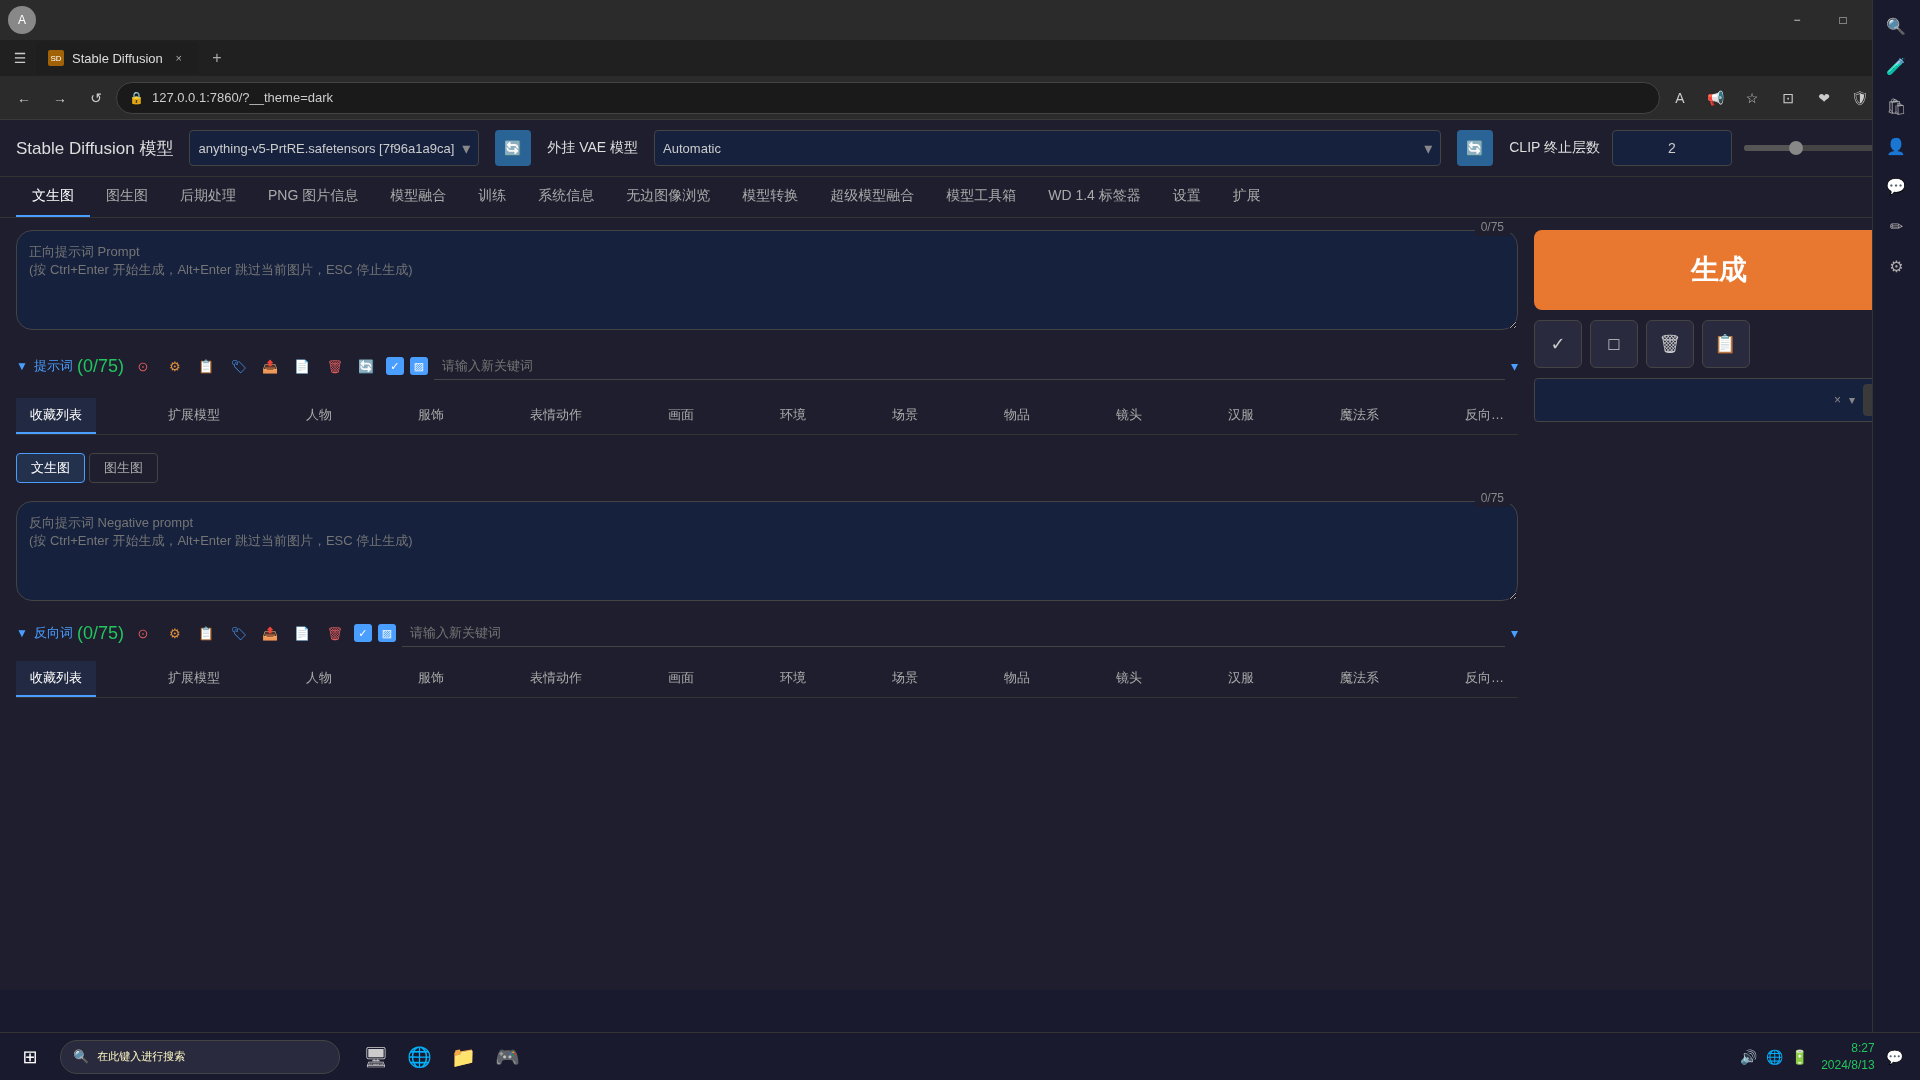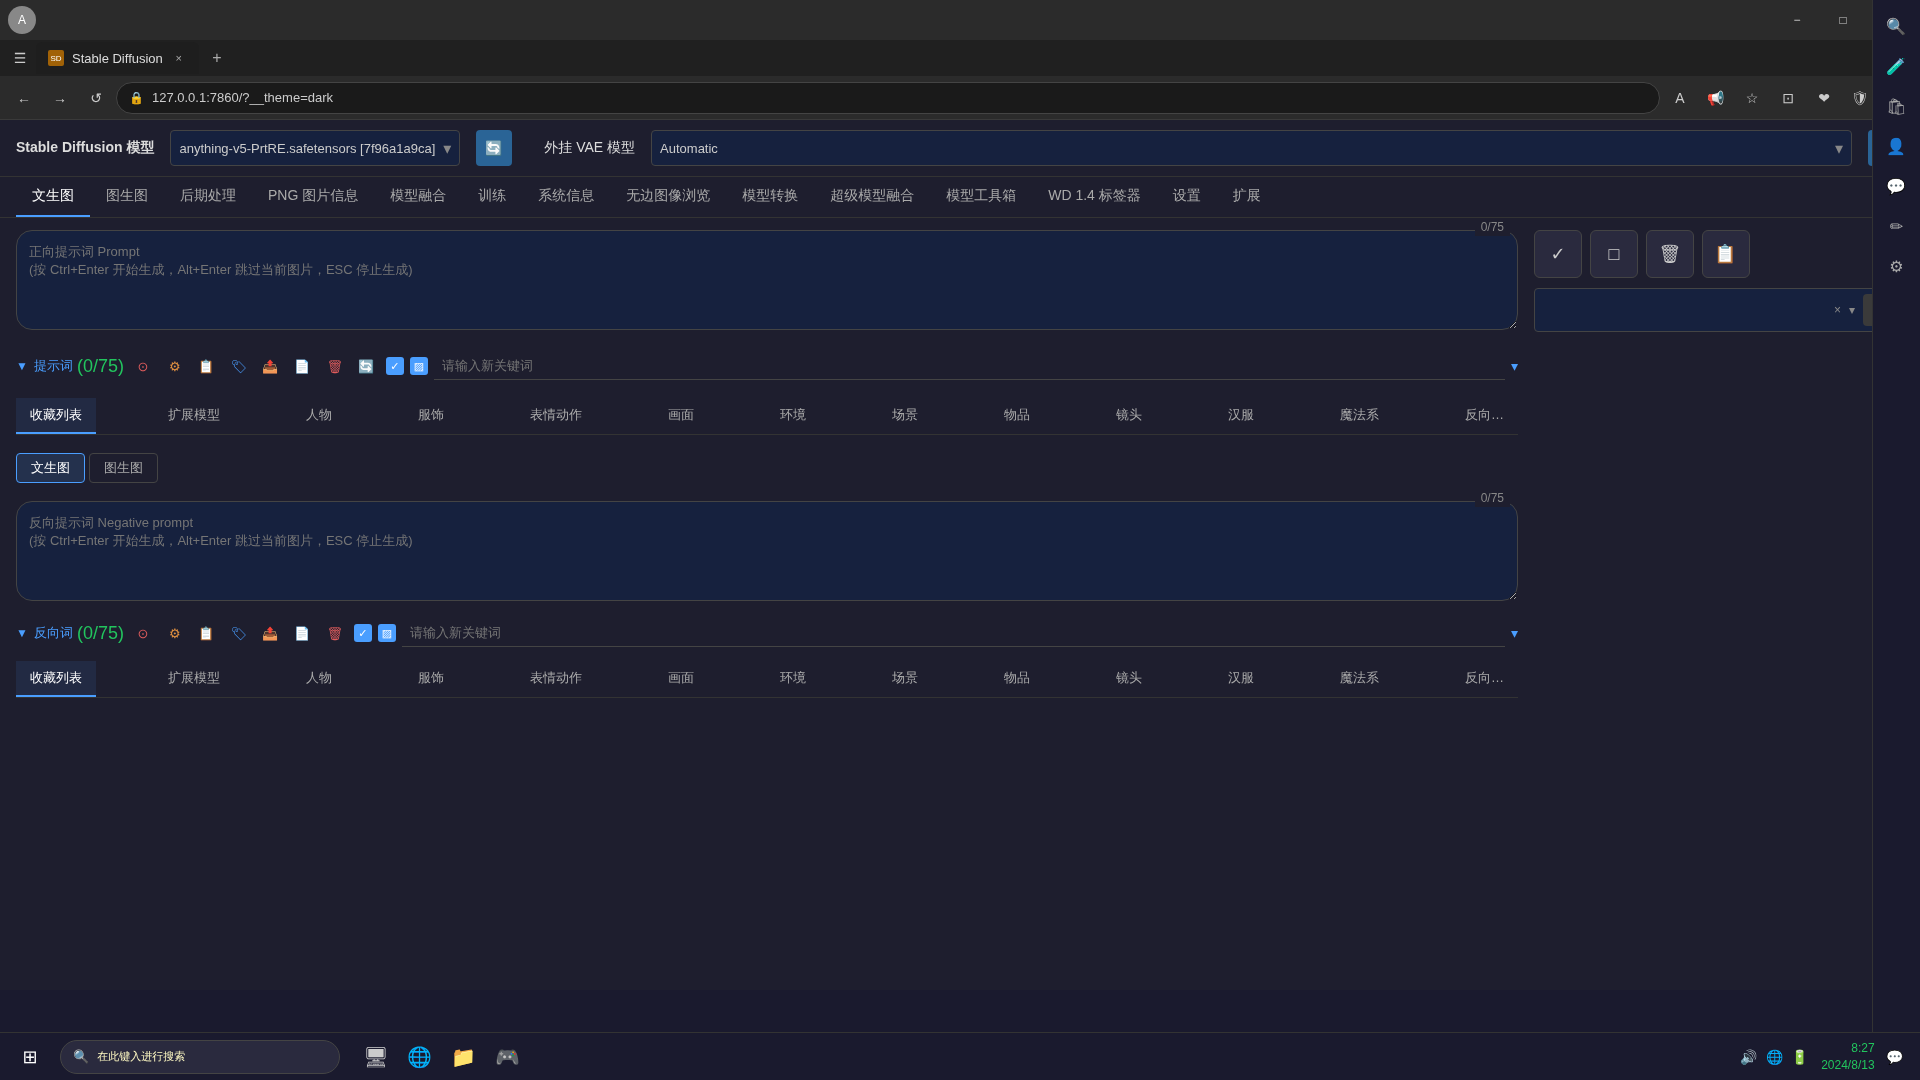--- a/index.html
+++ b/index.html
@@ -131,24 +131,23 @@
     
     .model-section {
       display: flex;
       align-items: center;
       padding: 10px 16px;
       background: #1e1e2e;
       gap: 16px;
       border-bottom: 1px solid #333;
     }
     .model-label {
-      font-size: 14px;
+      font-size: 17px;
       color: #ddd;
       white-space: nowrap;
-      font-weight: bold;
     }
     .model-select {
       display: flex;
       align-items: center;
       background: #16213e;
       border: 1px solid #444;
       border-radius: 4px;
       height: 36px;
       padding: 0 8px;
       gap: 8px;
@@ -156,21 +155,21 @@
       min-width: 260px;
     }
     .model-select-text { font-size: 13px; color: #ccc; flex: 1; }
     .refresh-btn {
       width: 36px; height: 36px;
       background: #2a6496;
       border-radius: 4px;
       display: flex; align-items: center; justify-content: center;
       cursor: pointer; color: #fff; font-size: 14px;
     }
-    .vae-label { font-size: 14px; color: #ddd; margin-left: 16px; white-space: nowrap; }
+    .vae-label { font-size: 14px; color: #ddd; white-space: nowrap; }
     .vae-select {
       display: flex;
       align-items: center;
       background: #16213e;
       border: 1px solid #444;
       border-radius: 4px;
       height: 36px;
       padding: 0 8px;
       gap: 8px;
       cursor: pointer;
@@ -615,20 +614,32 @@
     </div>
     <div class="refresh-btn">🔄</div>
 
     <span class="vae-label">外挂 VAE 模型</span>
     <div class="vae-select">
       <span class="model-select-text">Automatic</span>
       <span style="color:#888;">▾</span>
     </div>
     <div class="refresh-btn">🔄</div>
 
+    <div class="clip-section">
+      <span class="clip-label">CLIP 终止层数</span>
+      <div class="clip-input">
+        <span>2</span>
+      </div>
+      <div class="clip-slider-wrapper">
+        <div class="clip-slider">
+          <div class="clip-slider-fill"></div>
+          <div class="clip-slider-thumb"></div>
+        </div>
+      </div>
+    </div>
   </div>
 
   <div class="nav-tabs">
     <div class="nav-tab active">文生图</div>
     <div class="nav-tab">图生图</div>
     <div class="nav-tab">后期处理</div>
     <div class="nav-tab">PNG 图片信息</div>
     <div class="nav-tab">模型融合</div>
     <div class="nav-tab">训练</div>
     <div class="nav-tab">系统信息</div>
@@ -731,20 +742,21 @@
           <div class="cat-tab">镜头</div>
           <div class="cat-tab">汉服</div>
           <div class="cat-tab">魔法系</div>
           <div class="cat-tab">反向…</div>
         </div>
       </div>
 
     </div>
 
     <div class="right-panel">
+      <div class="generate-btn">生成</div>
 
       <div class="action-buttons">
         <div class="action-btn">✓</div>
         <div class="action-btn">□</div>
         <div class="action-btn">🗑</div>
         <div class="action-btn">📋</div>
       </div>
 
       <div class="output-area">
         <input class="output-input" placeholder="" style="">

